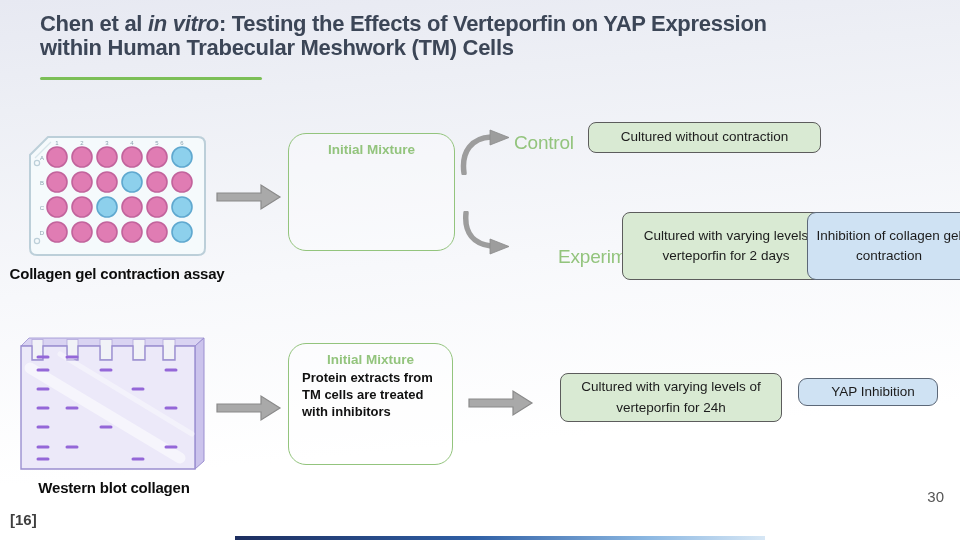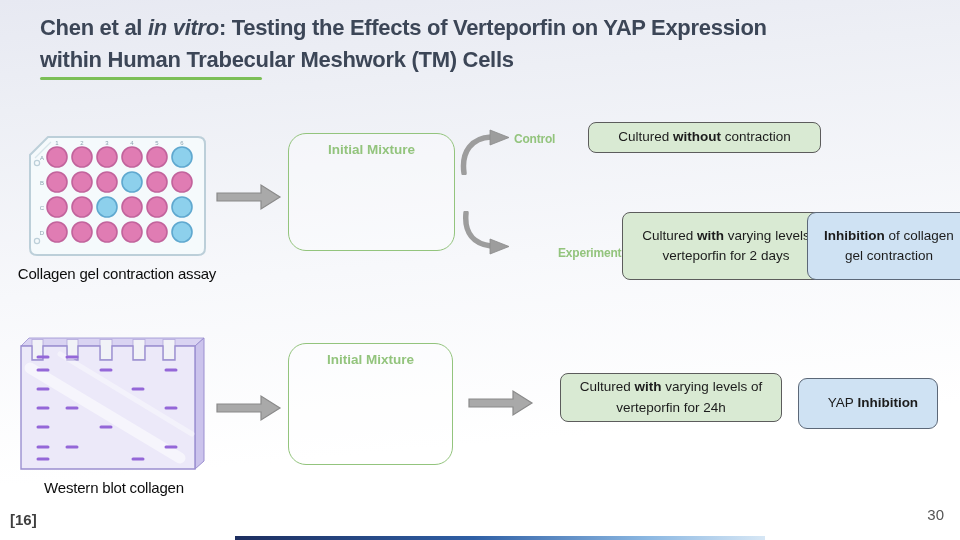--- a/index.html
+++ b/index.html
@@ -4,50 +4,50 @@
 <style>
   html,body{margin:0;padding:0;}
   .slide{
     position:relative; width:960px; height:540px; overflow:hidden;
     font-family:"Liberation Sans", sans-serif;
     background:linear-gradient(175deg,#e7e9f2 0%, #edeff5 18%, #f7f8fb 48%, #ffffff 78%, #ffffff 100%);
   }
   .abs{position:absolute;}
   h1.title{
     position:absolute; left:40px; top:12px; width:785px; margin:0;
-    font-size:22px; line-height:32px; font-weight:700; letter-spacing:-0.3px;
+    font-size:22px; line-height:24px; font-weight:700; letter-spacing:-0.3px;
     color:#3c4657;
   }
   h1.title em{font-style:italic;}
   .title-underline{
     position:absolute; left:40px; top:77px; width:222px; height:2.5px;
     background:#7cbf57; border-radius:2px;
   }
   .caption{
-    position:absolute; font-weight:400; font-size:15px; color:#0d0d0d;
+    position:absolute; font-weight:700; font-size:15px; color:#0d0d0d;
     text-align:center; letter-spacing:-0.2px;
   }
   .mixbox{
     position:absolute; box-sizing:border-box;
     border:1.6px solid #93c47d; border-radius:18px;
     background:rgba(255,255,255,0.35);
   }
   .mix-title{text-align:center; color:#93c47d; font-weight:700; font-size:13.5px; margin:8px 6px 2px;}
   .mix-body{font-weight:700; font-size:13px; line-height:1.32; padding:0 8px 0 13px; color:#111;}
-  .flow-label{position:absolute; font-weight:700; font-size:12px; color:#93c47d; letter-spacing:-0.2px;}
+  .flow-label{position:absolute; font-weight:400; font-size:19px; color:#93c47d; letter-spacing:-0.2px;}
   .box{
     position:absolute; box-sizing:border-box; display:flex; align-items:center; justify-content:center;
     text-align:center; font-size:13.5px; color:#1c1c1c; line-height:1.5; padding:2px 6px;
   }
-  .box b{font-weight:700;}
+  .box b{font-weight:400;}
   .green{background:#d9ead3; border:1.4px solid #5c5c5c; border-radius:8px;}
   .blue{background:#cfe2f3; border:1.4px solid #5c6878; border-radius:9px;}
   .plate-label{font-size:6px; fill:#8ba3b0; text-anchor:middle; font-family:"Liberation Sans",sans-serif;}
   .citation{position:absolute; left:10px; top:511px; font-size:15px; color:#3f3f3f;font-weight:bold;}
-  .page-number{position:absolute; right:16px; top:506px; font-size:15px; color:#555;}
+  .page-number{position:absolute; right:16px; top:488px; font-size:15px; color:#555;}
   .bottom-bar{
     position:absolute; left:235px; bottom:0; width:530px; height:4px;
     background:linear-gradient(90deg,#1d2e5f 0%, #2f5fa5 45%, #8cb8e2 78%, #d7e7f5 100%);
   }
 </style>
 </head>
 <body>
 
 <div class="slide">
 
@@ -166,30 +166,31 @@
       </g>
   </svg>
   <div class="caption" style="left:18px; top:479px; width:192px;">Western blot collagen</div>
 
   <svg class="abs" style="left:216px; top:393px;" width="66" height="30" viewBox="0 0 66 30">
     <polygon points="1,11 45,11 45,3 64,15 45,27 45,19 1,19" fill="#a9a9a9" stroke="#8a8a8a" stroke-width="1.2"></polygon>
   </svg>
 
   <div class="mixbox" style="left:288px; top:343px; width:165px; height:122px;">
     <div class="mix-title">Initial Mixture</div>
+    <div class="mix-body">Protein extracts from TM cells are treated with inhibitors</div>
   </div>
 
   <svg class="abs" style="left:468px; top:388px;" width="66" height="30" viewBox="0 0 66 30">
     <polygon points="1,11 45,11 45,3 64,15 45,27 45,19 1,19" fill="#a9a9a9" stroke="#8a8a8a" stroke-width="1.2"></polygon>
   </svg>
 
   <div class="box green" style="left:560px; top:373px; width:222px; height:49px;">
     <span><span>Cultured </span><b>with</b><span> varying levels of verteporfin for 24h</span></span>
   </div>
-  <div class="box blue" style="left:798px; top:378px; width:140px; height:51px;padding-left:16px;">
+  <div class="box blue" style="left:798px; top:378px; width:140px; height:28px;padding-left:16px;">
     <span><span>YAP </span><b>Inhibition</b></span>
   </div>
 
   <div class="citation">[16]</div>
   <div class="page-number">30</div>
   <div class="bottom-bar"></div>
 
 </div>
 
 </body></html>

